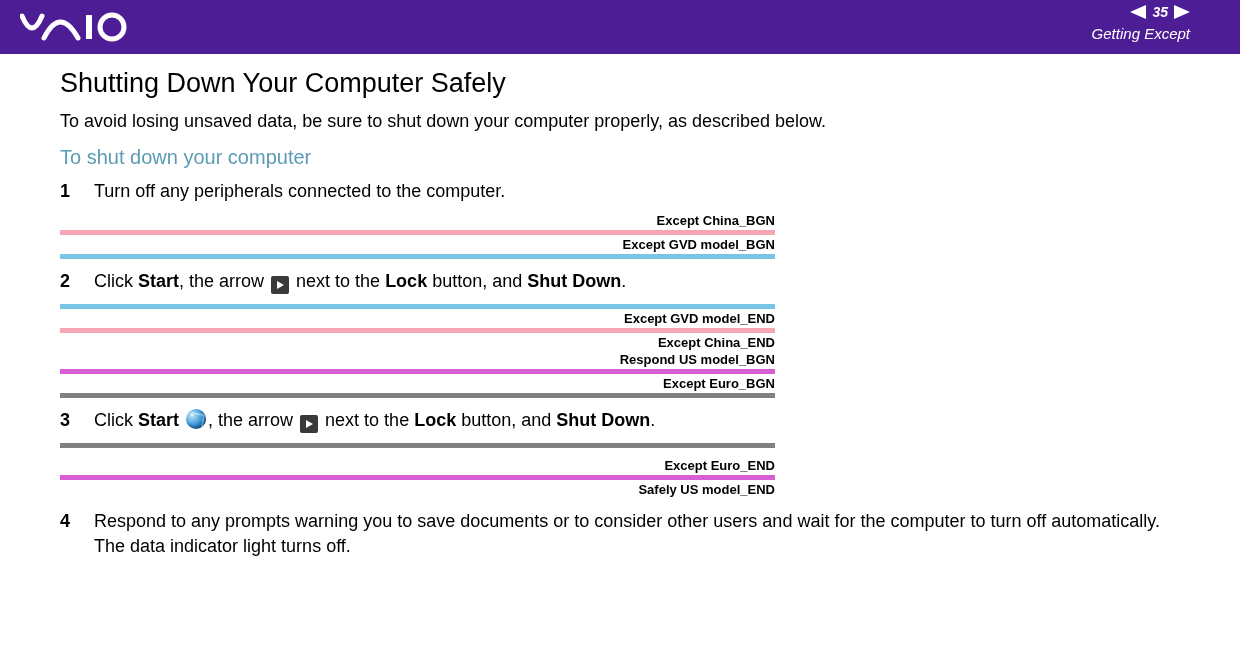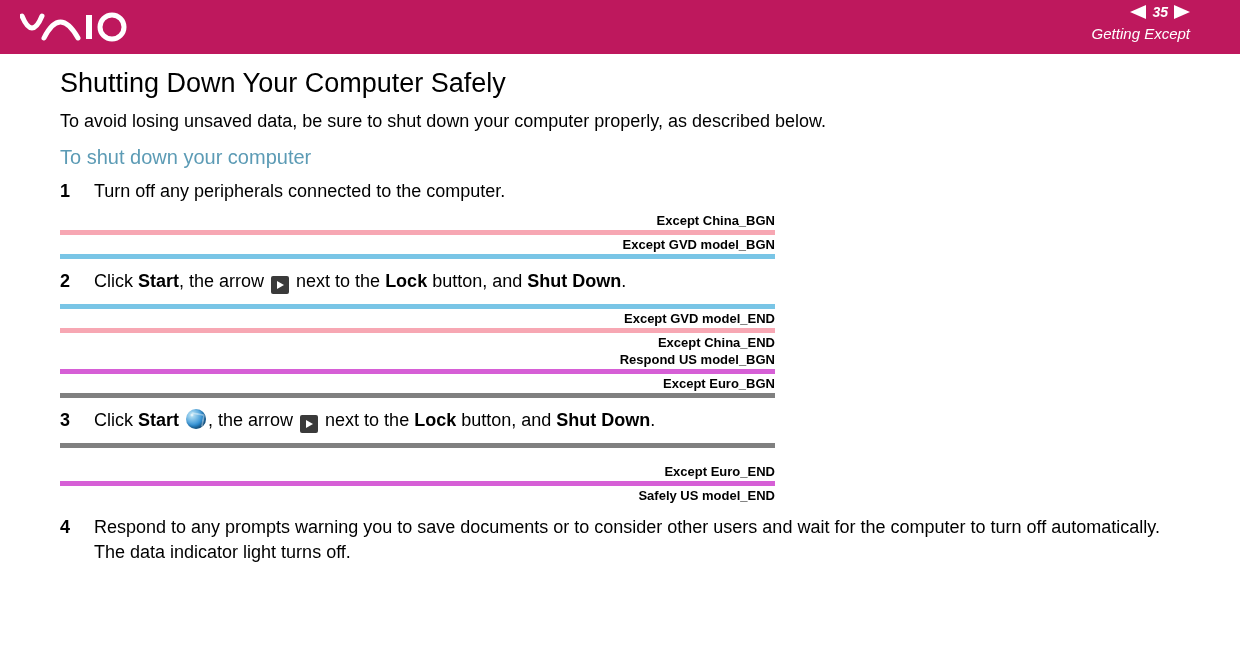--- a/index.html
+++ b/index.html
@@ -1,17 +1,17 @@
 <!DOCTYPE html>
 <html><head>
 <meta charset="utf-8">
 <style>
   * { box-sizing: border-box; margin: 0; padding: 0; }
   html, body { width: 1240px; height: 658px; font-family: Arial, Helvetica, sans-serif; background: #fff; color: #000; }
-  .header { background: #be185d; height: 54px; position: relative; }
+  .header { background: #4c1d95; height: 54px; position: relative; }
   .logo { position: absolute; left: 20px; top: 12px; }
   .nav { position: absolute; right: 50px; top: 4px; text-align: right; }
   .nav-arrows { display: inline-flex; align-items: center; gap: 6px; color: #fff; font-style: italic; font-weight: bold; font-size: 14px;}
   .nav-arrows svg { display:block; }
   .nav-crumb { color: #fff; font-style: italic; font-size: 15px; margin-top: 2px; }
   .content { padding: 14px 60px 0 60px; }
   h1 { font-size: 27px; font-weight: 400; margin-bottom: 12px; }
   .intro { font-size: 18px; margin-bottom: 14px; }
   h2 { font-size: 20px; font-weight: 400; color: #5c9bb5; margin-bottom: 10px; }
   .step { display: flex; font-size: 18px; margin: 10px 0 10px 0; line-height: 1.35; }
@@ -106,21 +106,21 @@
       <span>Click </span><span class="b">Start</span><span> </span><span class="inline-icon start-orb"></span><span>, the arrow </span><span class="inline-icon arrow-box">
           <svg width="10" height="10">
             <polygon points="2,1 9,5 2,9" fill="#fff"></polygon>
           </svg>
         </span><span> next to the </span><span class="b">Lock</span><span> button, and </span><span class="b">Shut Down</span><span>.</span>
     </div>
   </div>
 
   <div class="marker-block">
     <div class="bar bar-gray"></div>
-    <div class="marker" style="margin-top:16px">Except Euro_END</div>
+    <div class="marker" style="margin-top:10px">Except Euro_END</div>
     <div class="bar bar-mag"></div>
     <div class="marker" style="margin-top:2px">Safely US model_END</div>
   </div>
 
   <div class="step">
     <div class="step-num">4</div>
     <div class="step-body">
       <span>Respond to any prompts warning you to save documents or to consider other users and wait for the computer to turn off automatically.</span><br>
       <span>The data indicator light turns off.</span>
     </div>

